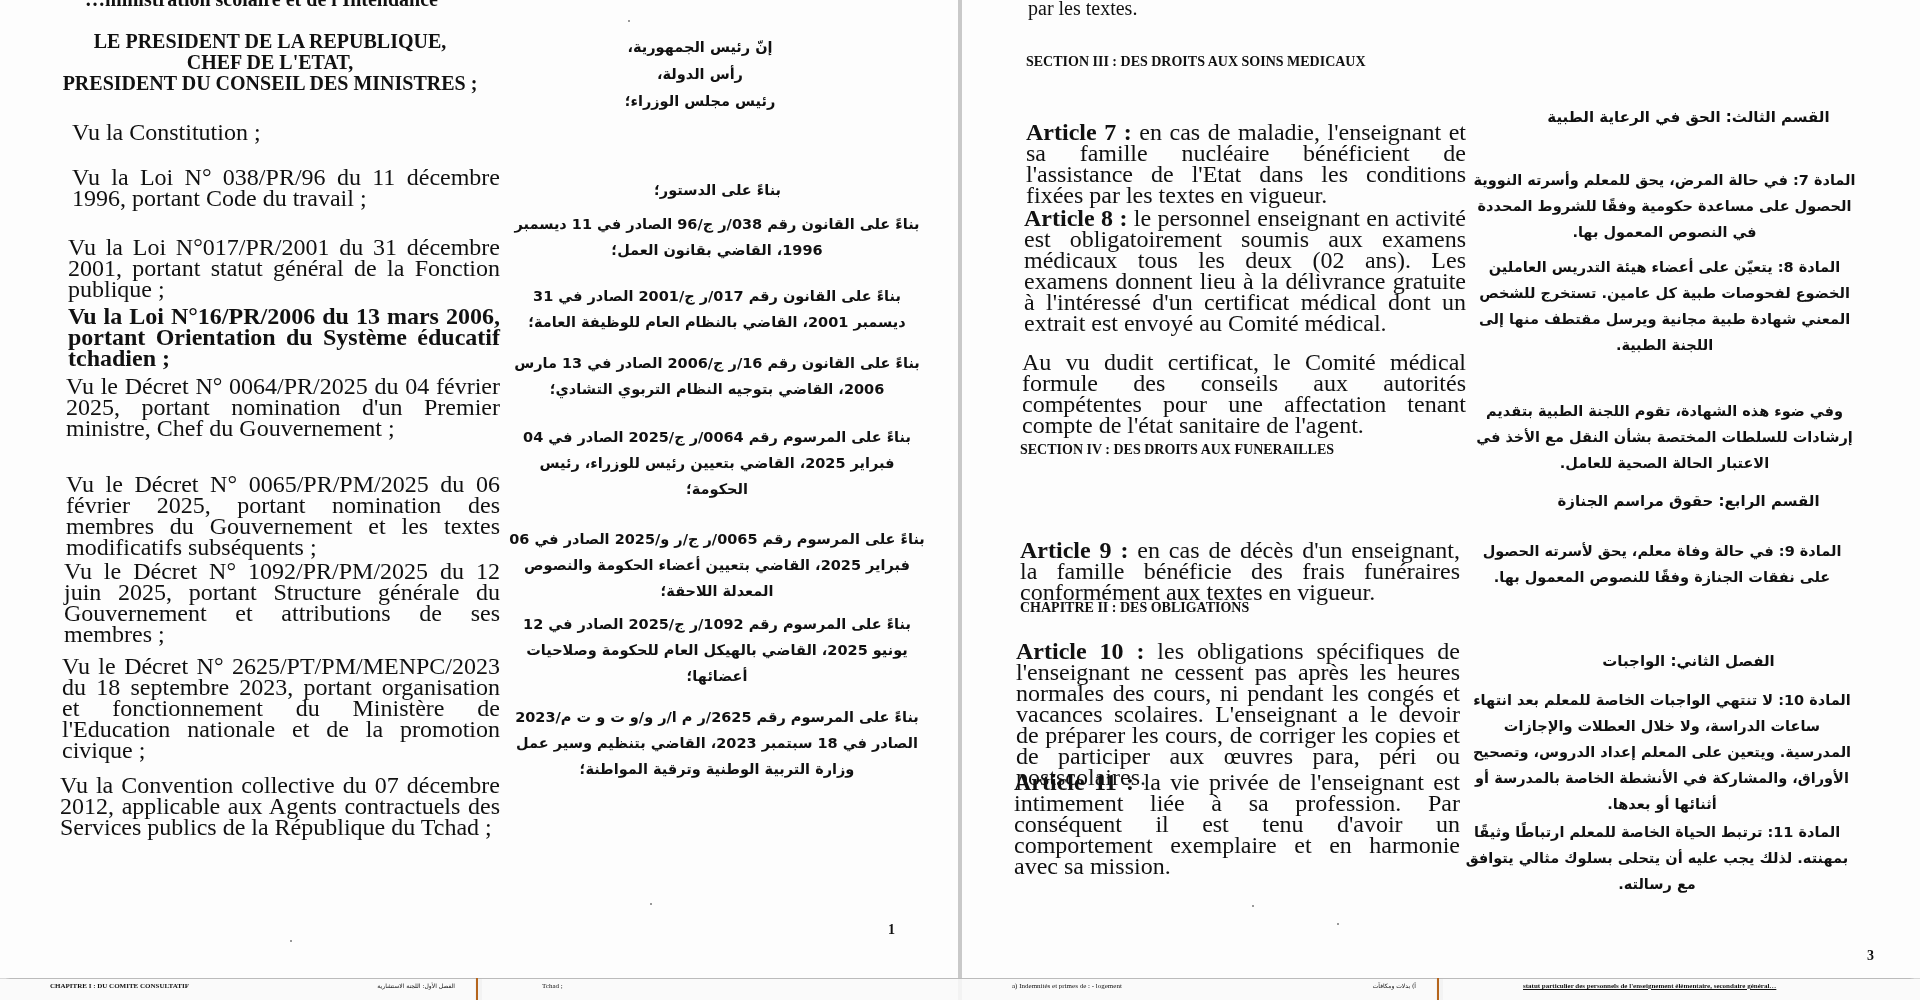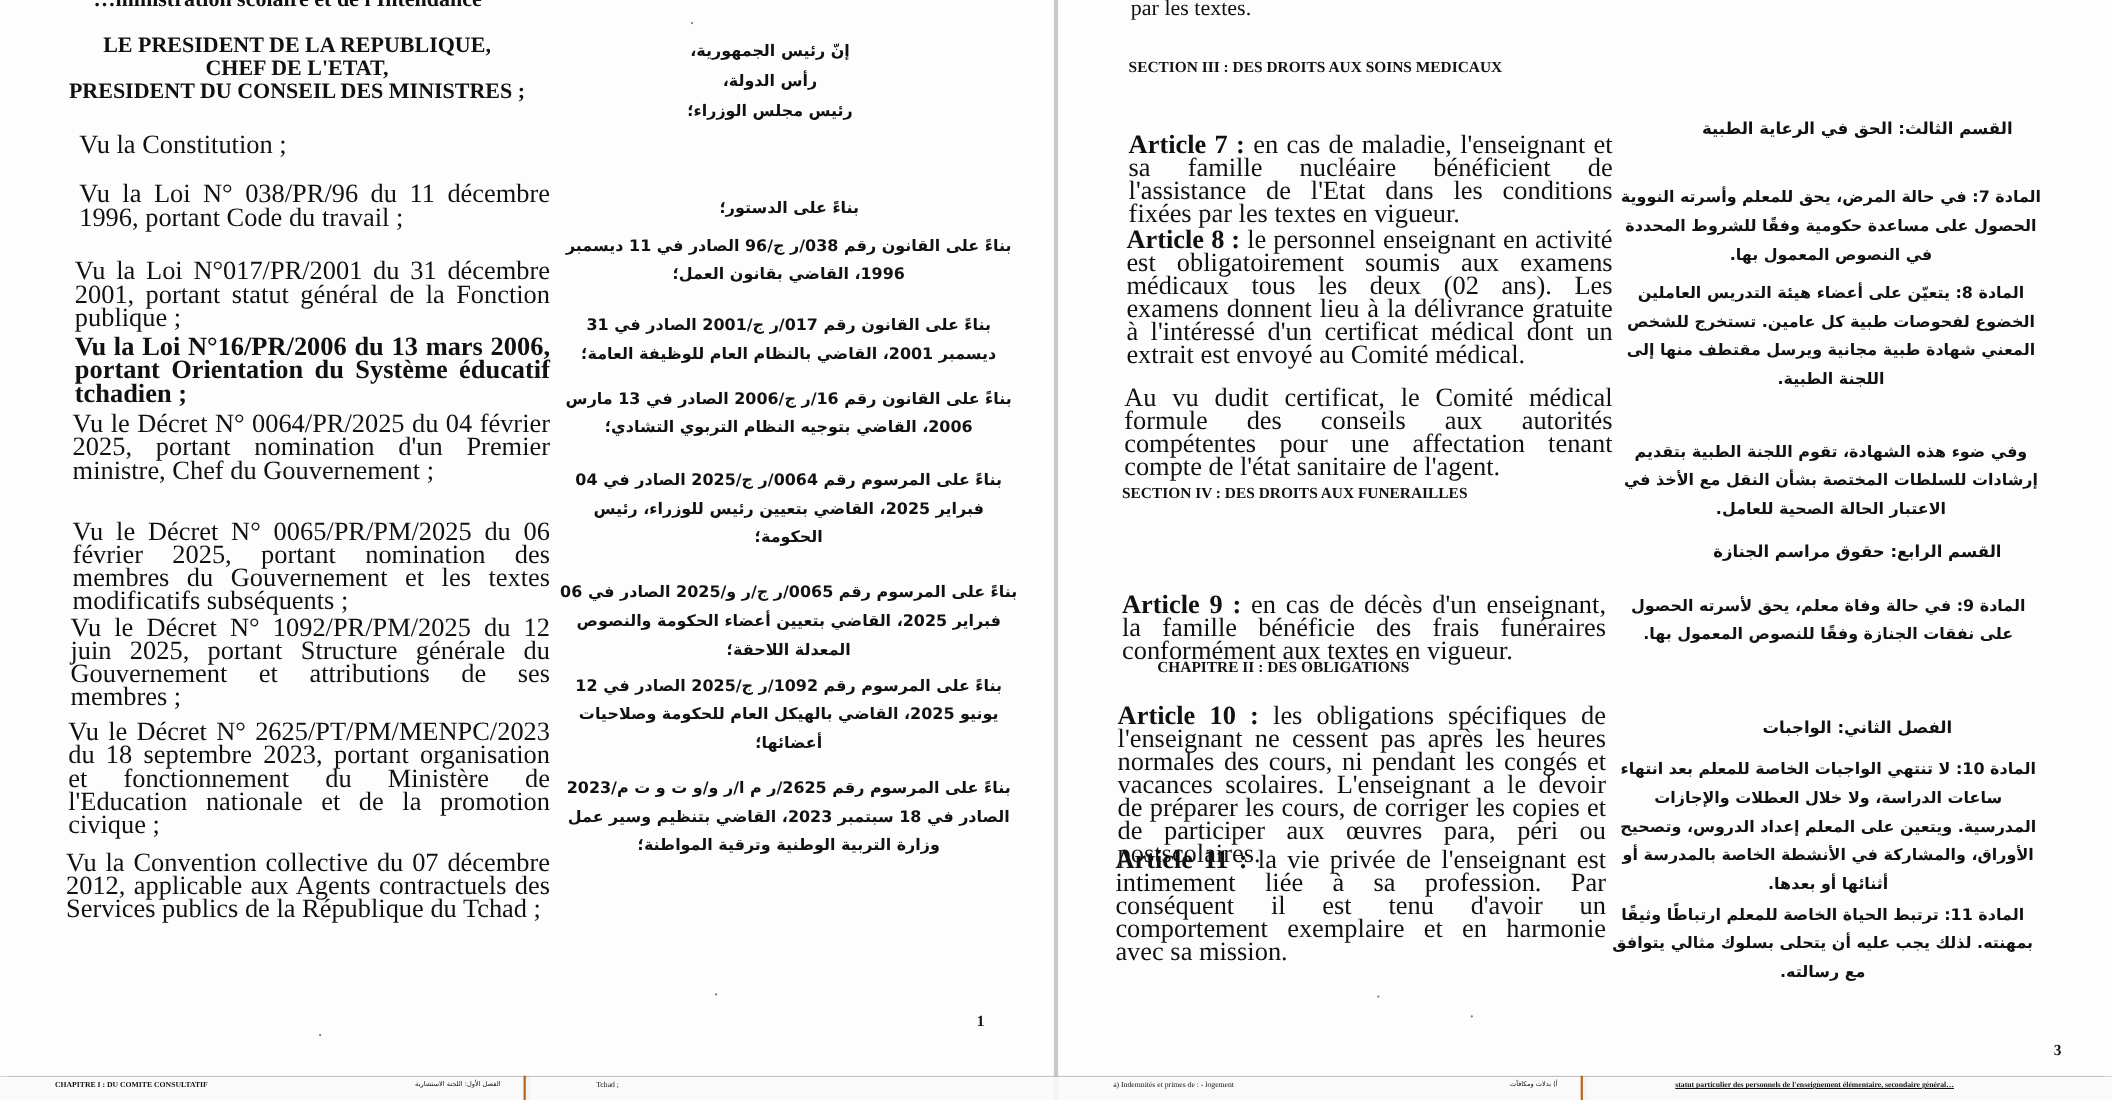--- a/index.html
+++ b/index.html
@@ -108,21 +108,21 @@
   <div class="ar" style="left:510px; width:385px; top:354px;">وفي ضوء هذه الشهادة، تقوم اللجنة الطبية بتقديم إرشادات للسلطات المختصة بشأن النقل مع الأخذ في الاعتبار الحالة الصحية للعامل.</div>
 
   <div class="section-fr" style="left:58px; width:434px; top:440px;">SECTION IV : DES DROITS AUX FUNERAILLES</div>
   <div class="ar" style="left:560px; width:333px; top:444px; font-size:15px;">القسم الرابع: حقوق مراسم الجنازة</div>
 
   <div class="fr" style="left:58px; width:440px; top:492px;margin-top:48px;">
     <b>Article 9 :</b><span> en cas de décès d'un enseignant, la famille bénéficie des frais funéraires conformément aux textes en vigueur.</span>
   </div>
   <div class="ar" style="left:510px; width:380px; top:494px;">المادة 9: في حالة وفاة معلم، يحق لأسرته الحصول على نفقات الجنازة وفقًا للنصوص المعمول بها.</div>
 
-  <div class="section-fr" style="left:58px; width:440px; top:598px;margin-left:32px;">CHAPITRE II : DES OBLIGATIONS</div>
+  <div class="section-fr" style="left:58px; width:440px; top:598px;">CHAPITRE II : DES OBLIGATIONS</div>
   <div class="ar" style="left:560px; width:333px; top:604px; font-size:15px;">الفصل الثاني: الواجبات</div>
 
   <div class="fr" style="left:54px; width:444px; top:641px;">
     <b>Article 10 :</b><span> les obligations spécifiques de l'enseignant ne cessent pas après les heures normales des cours, ni pendant les congés et vacances scolaires. L'enseignant a le devoir de préparer les cours, de corriger les copies et de participer aux œuvres para, péri ou postscolaires.</span>
   </div>
   <div class="ar" style="left:510px; width:380px; top:643px;">المادة 10: لا تنتهي الواجبات الخاصة للمعلم بعد انتهاء ساعات الدراسة، ولا خلال العطلات والإجازات المدرسية. ويتعين على المعلم إعداد الدروس، وتصحيح الأوراق، والمشاركة في الأنشطة الخاصة بالمدرسة أو أثنائها أو بعدها.</div>
 
   <div class="fr" style="left:52px; width:446px; top:772px;">
     <b>Article 11 :</b><span> la vie privée de l'enseignant est intimement liée à sa profession. Par conséquent il est tenu d'avoir un comportement exemplaire et en harmonie avec sa mission.</span>
   </div>

